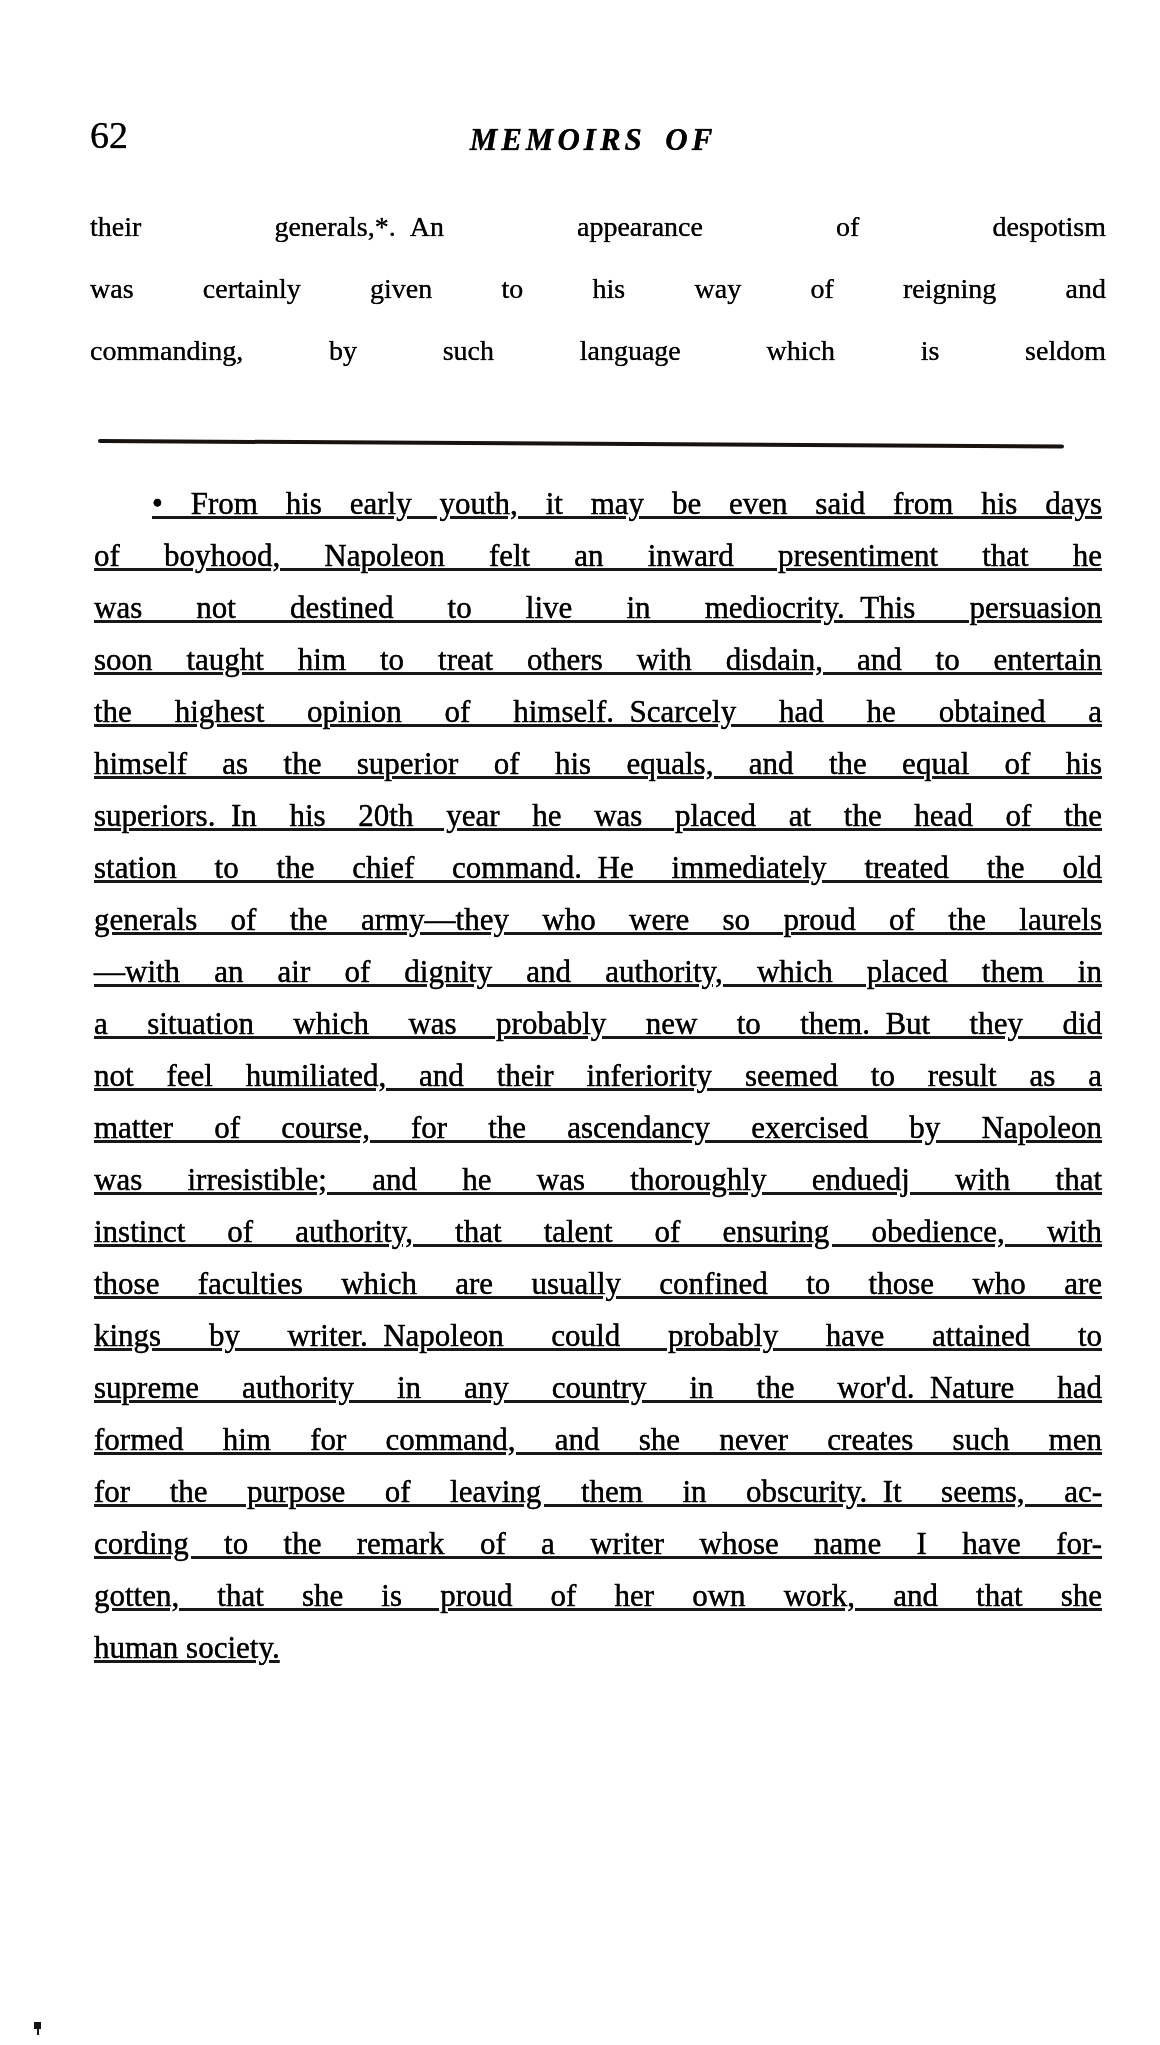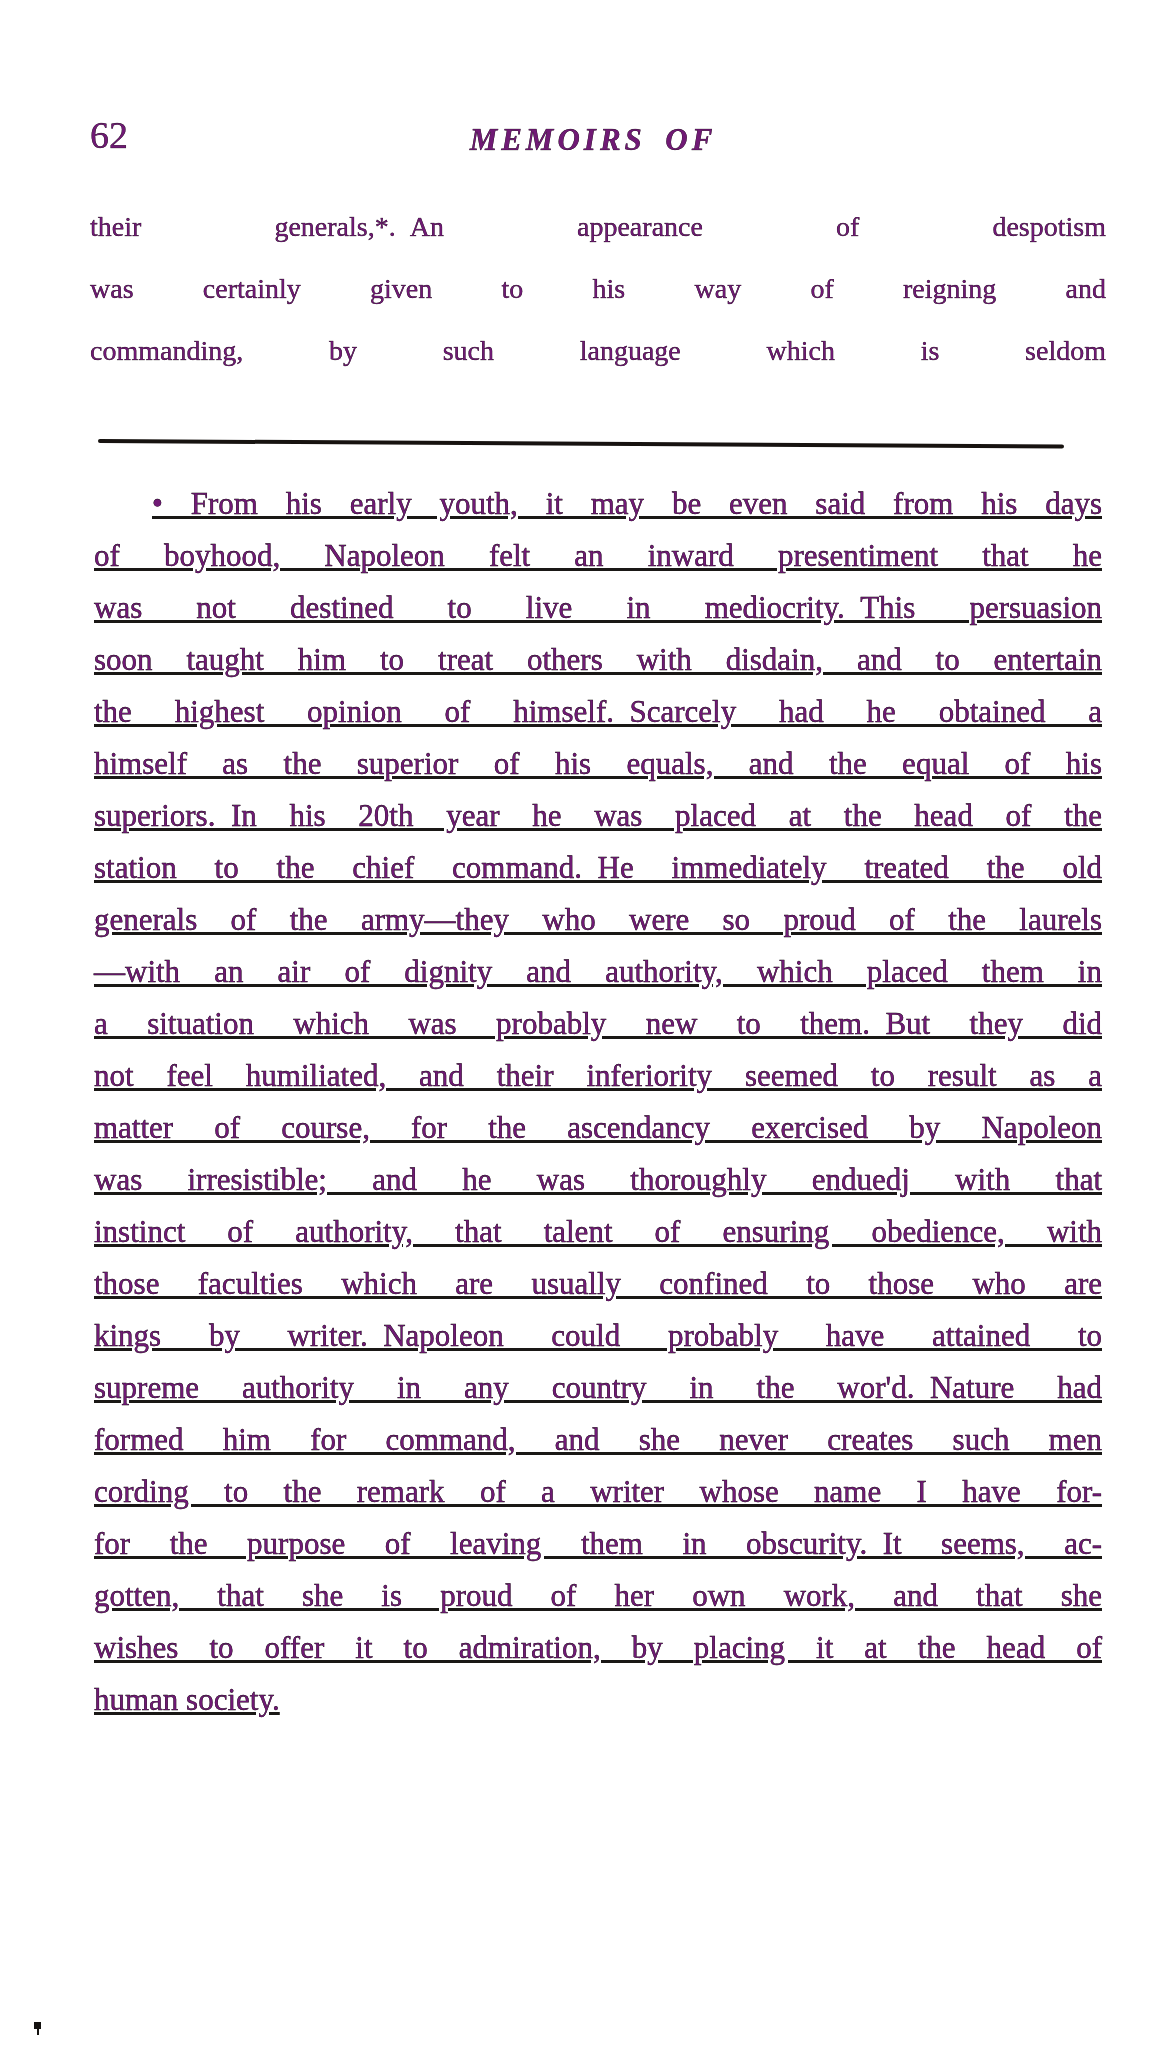--- a/index.html
+++ b/index.html
@@ -7,21 +7,21 @@
     padding: 0;
     background: #ffffff;
   }
   .page {
     position: relative;
     width: 1160px;
     height: 2045px;
     background: #ffffff;
     overflow: hidden;
     font-family: "Liberation Serif", "DejaVu Serif", serif;
-    color: #701a75;
+    color: #000000;
     text-shadow: 0 0 0.5px rgba(10, 8, 5, 0.85);
     -webkit-text-stroke: 0.3px rgba(10, 8, 5, 0.55);
   }
   .pagenum {
     position: absolute;
     left: 90px;
     top: 116px;
     font-size: 38px;
     line-height: 38px;
   }
@@ -127,24 +127,23 @@
       <div class="fnline jline">—with an air of dignity and authority, which placed them in</div>
       <div class="fnline jline">a situation which was probably new to them. But they did</div>
       <div class="fnline jline">not feel humiliated, and their inferiority seemed to result as a</div>
       <div class="fnline jline">matter of course, for the ascendancy exercised by Napoleon</div>
       <div class="fnline jline">was irresistible; and he was thoroughly enduedj with that</div>
       <div class="fnline jline">instinct of authority, that talent of ensuring obedience, with</div>
       <div class="fnline jline">those faculties which are usually confined to those who are</div>
       <div class="fnline jline">kings by writer. Napoleon could probably have attained to</div>
       <div class="fnline jline">supreme authority in any country in the wor'd. Nature had</div>
       <div class="fnline jline">formed him for command, and she never creates such men</div>
+      <div class="fnline jline">for the purpose of leaving them in obscurity. It seems, ac-</div>
       <div class="fnline jline">cording to the remark of a writer whose name I have for-</div>
-      <div class="fnline jline">for the purpose of leaving them in obscurity. It seems, ac-</div>
       <div class="fnline jline">gotten, that she is proud of her own work, and that she</div>
-      <div class="fnline jline">wishes to offer it to admiration, by placing it at the head of</div>
       <div class="fnline jline">human society.</div>
     </section>
 
   <div class="speck">
     <span class="speck-head"></span>
     <span class="speck-tail"></span>
   </div>
 </div>
 
 </body></html>

